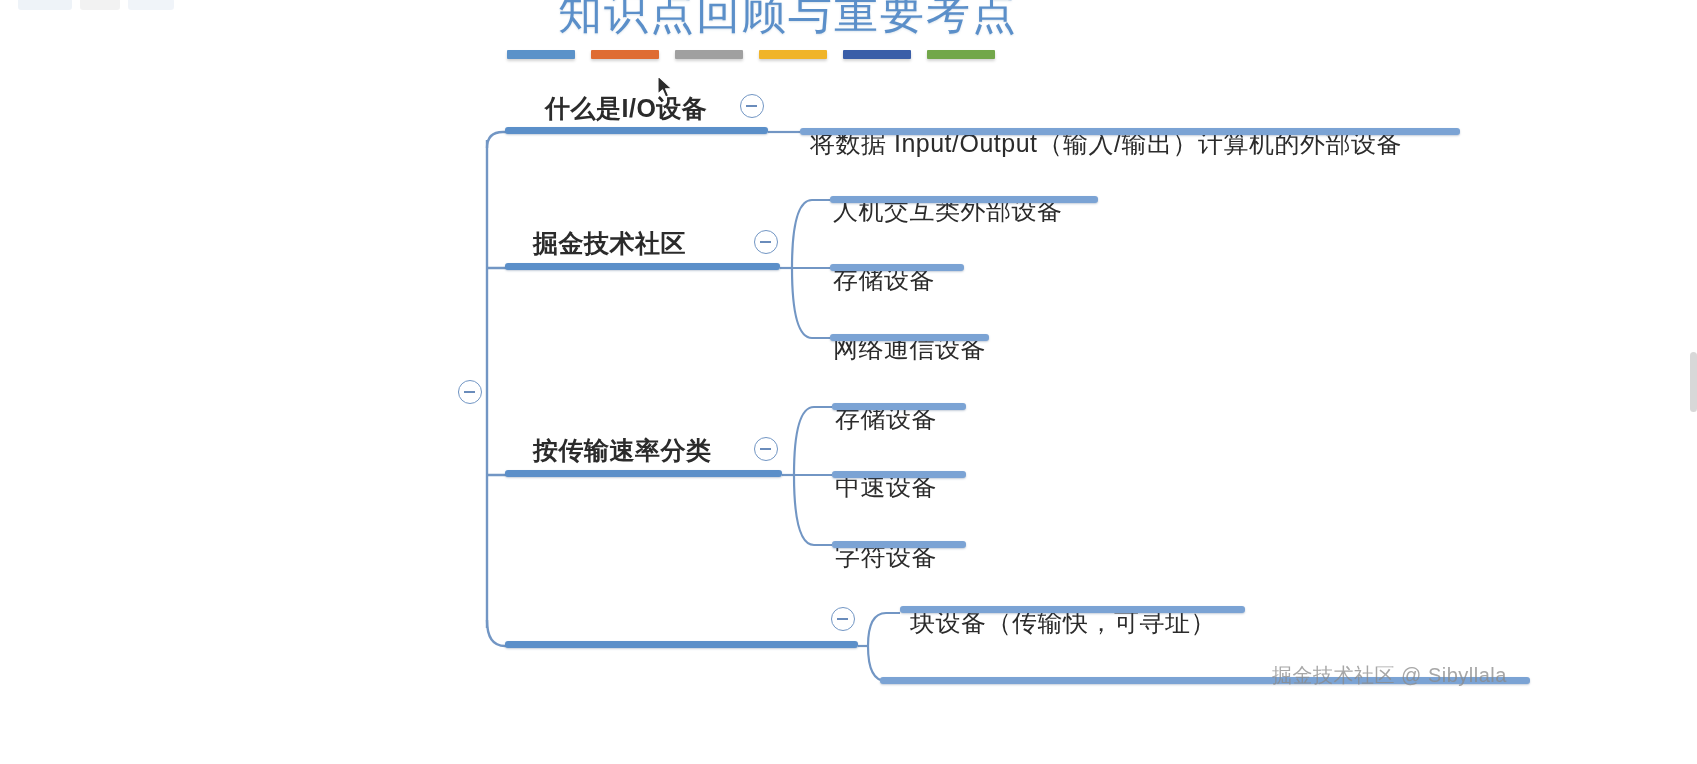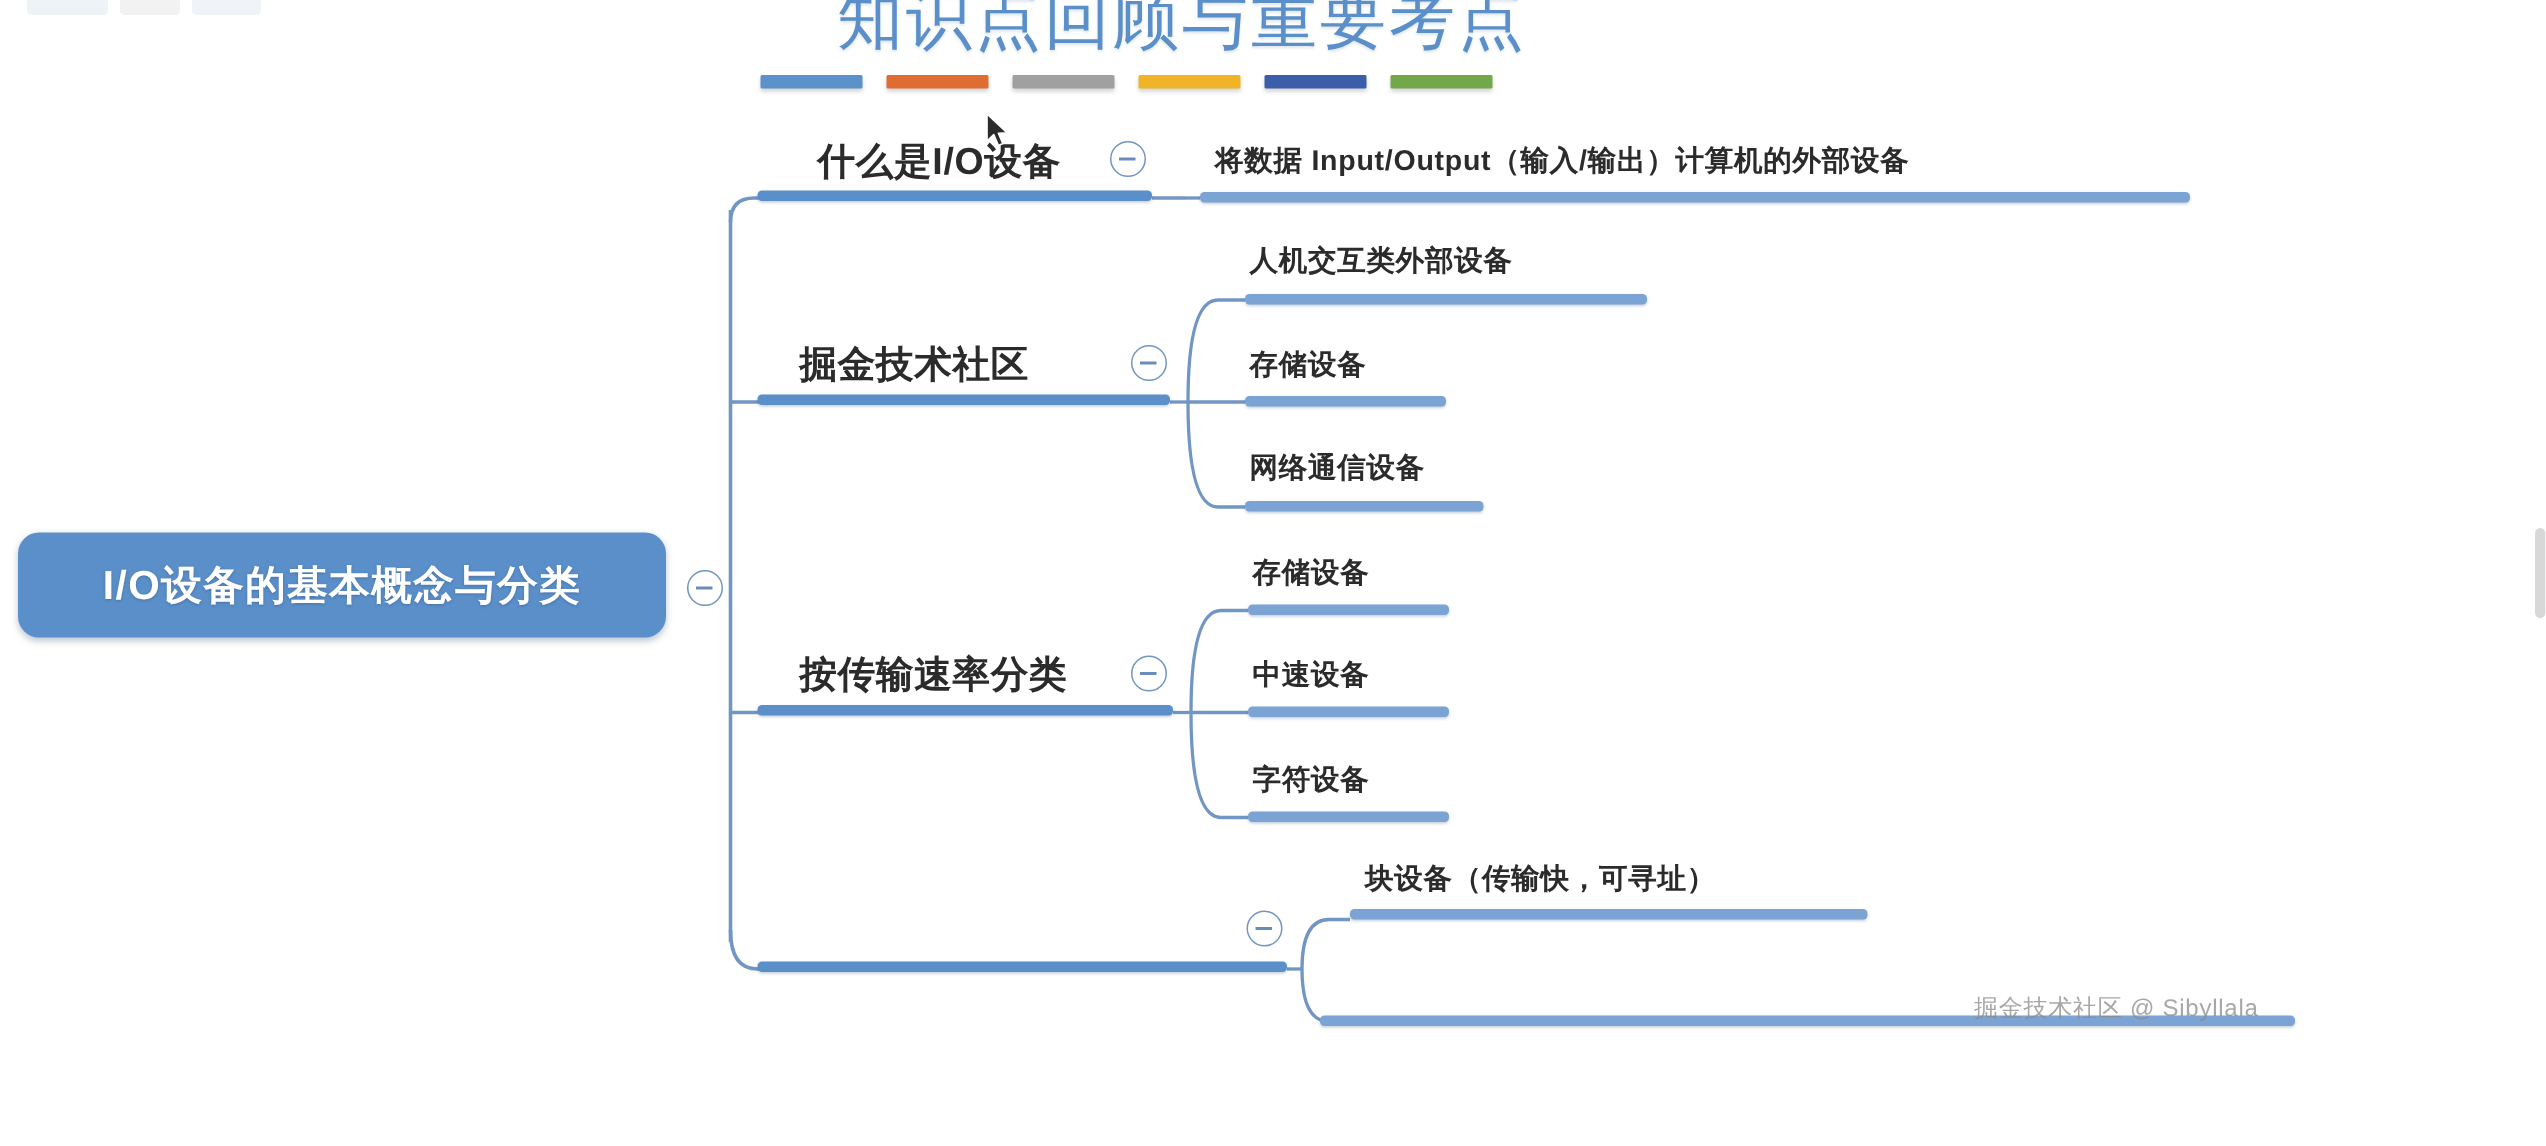--- a/index.html
+++ b/index.html
@@ -109,21 +109,21 @@
   
   .node-text {
     position: absolute;
     font-size: 25px;
     color: #2b2b2b;
     white-space: nowrap;
     line-height: 30px;
     letter-spacing: 0.5px;
   }
   .node-text.lvl1 { font-weight: bold; font-size: 25px; }
-  .node-text.lvl2 { font-weight: bold; font-size: 19px; }
+  .node-text.lvl2 { font-weight: normal; font-size: 25px; margin-top: 35px; }
 
   
   .underline {
     position: absolute;
     height: 7px;
     border-radius: 3px;
     background: #5b8fc9;
     box-shadow: 0 1px 2px rgba(60,90,130,0.3);
   }
   .underline.pale {
@@ -138,26 +138,25 @@
     width: 18px;
     height: 26px;
     pointer-events: none;
   }
 
   
   .watermark {
     position: absolute;
     left: 1272px;
     top: 662px;
-    font-size: 16px;
+    font-size: 20px;
     color: #8a8a8a;
     opacity: 0.75;
     white-space: nowrap;
     letter-spacing: 0.5px;
-    margin-left: 44px;
   }
 
   
   .ghost-tl {
     position: absolute;
     left: 18px;
     top: -6px;
     width: 160px;
     height: 22px;
     opacity: 0.16;
@@ -225,23 +224,20 @@
     <path d="M 794 475 Q 794 545 814 545 L 832 545" stroke="#7296c4" stroke-width="2.2" fill="none"></path>
 
     <path d="M 858 646 L 868 646" stroke="#7296c4" stroke-width="2.2" fill="none"></path>
     <path d="M 868 646 Q 868 613 886 613 L 900 613" stroke="#7296c4" stroke-width="2.2" fill="none"></path>
     <path d="M 868 646 Q 868 681 886 681 L 900 681" stroke="#7296c4" stroke-width="2.2" fill="none"></path>
 
     <path d="M 768 132 L 790 132" stroke="#7296c4" stroke-width="2.2" fill="none"></path>
     <path d="M 790 132 L 800 132" stroke="#7296c4" stroke-width="2.2" fill="none"></path>
   </svg>
 
-  <div class="root-node">
-    <span class="root-label">I/O设备的基本概念与分类</span>
-  </div>
   <div class="toggle" style="left:458px; top:380px;"></div>
 
   <div class="node-text lvl1" style="left:533px; top:93px;margin-left:12px;">什么是I/O设备</div>
   <div class="underline" style="left:505px; top:127px; width:263px;"></div>
   <div class="toggle" style="left:740px; top:94px;"></div>
 
   <div class="node-text lvl2" style="left:810px; top:93px;">将数据 Input/Output（输入/输出）计算机的外部设备</div>
   <div class="underline pale" style="left:800px; top:128px; width:660px;"></div>
 
   <div class="node-text lvl1" style="left:533px; top:228px;">掘金技术社区</div>

